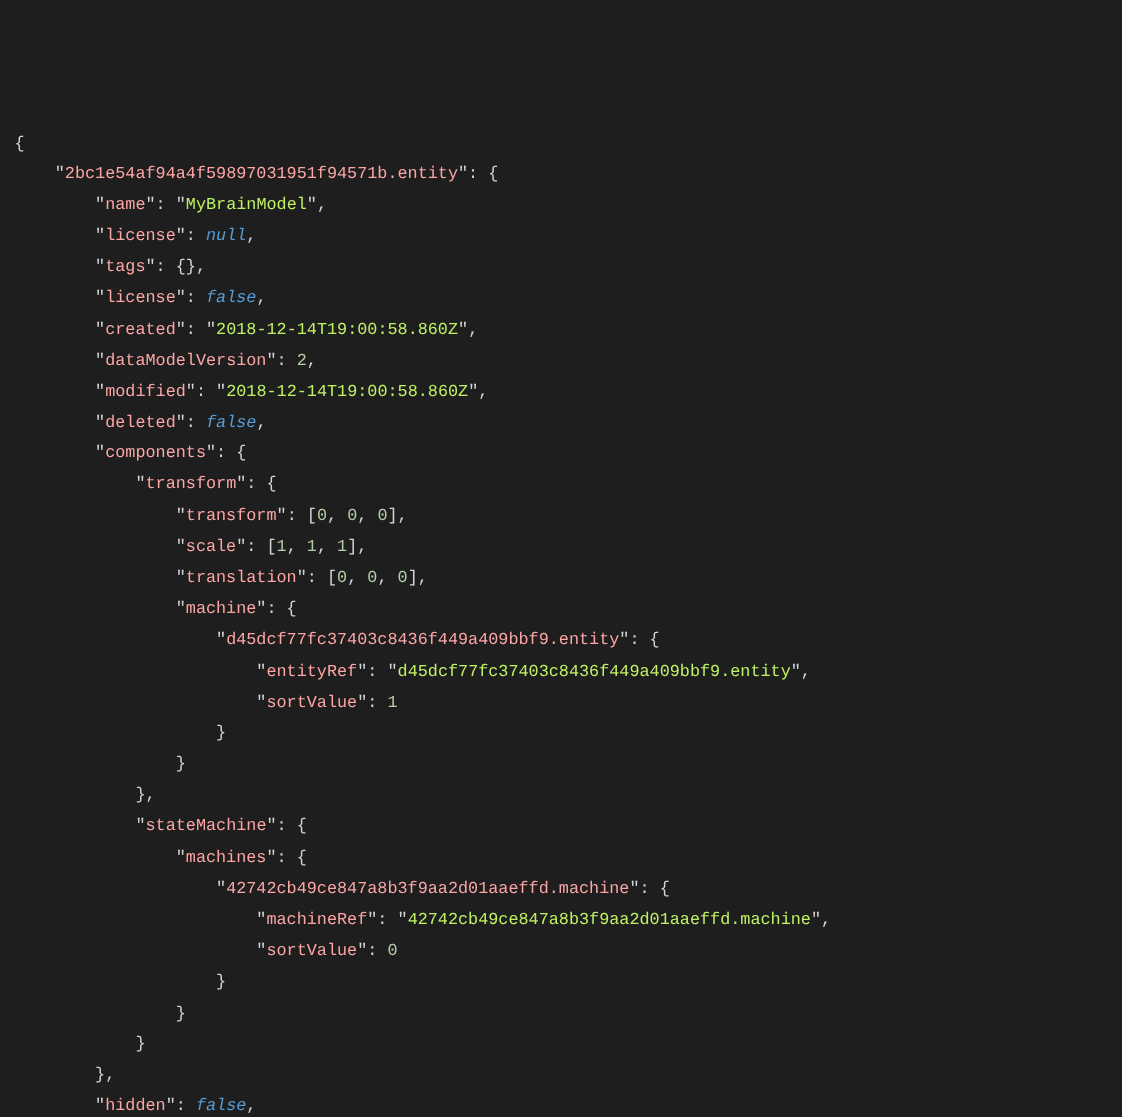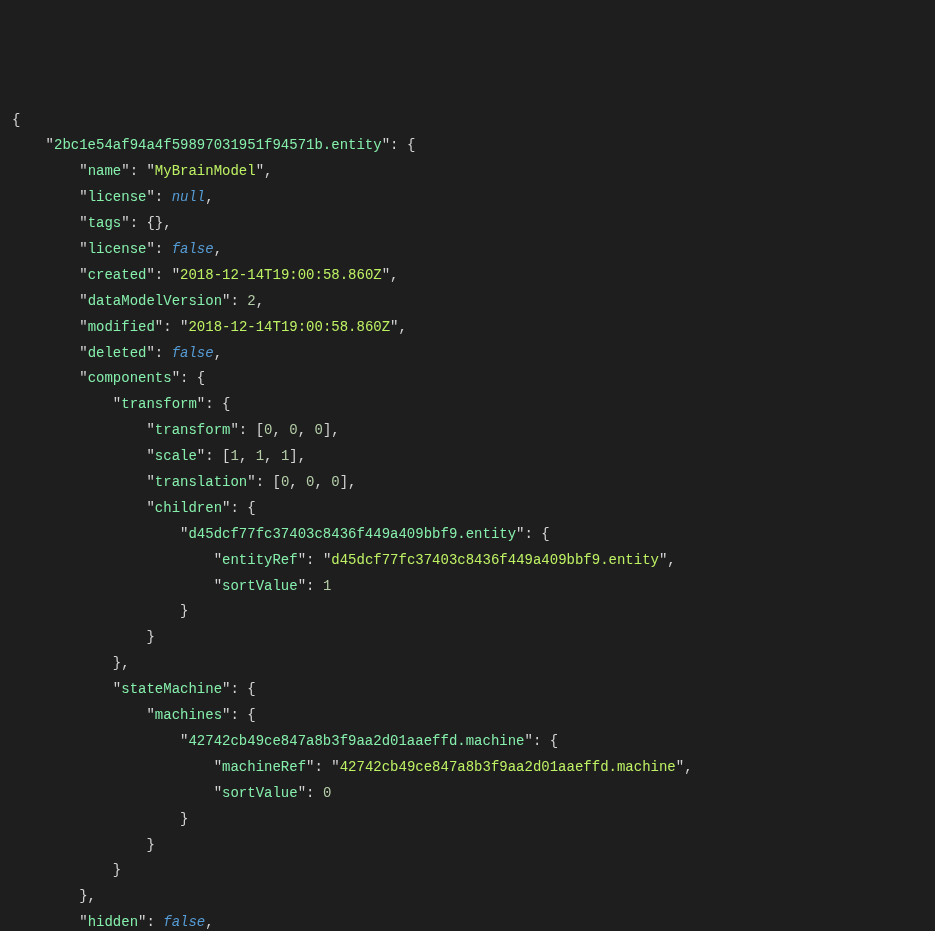--- a/index.html
+++ b/index.html
@@ -9,21 +9,21 @@
     font-family: Consolas, 'Courier New', monospace;
     font-size: 14px;
     line-height: 1.85;
     padding: 4px 0 0 12px;
     white-space: pre;
     width: 935px;
     height: 931px;
     overflow: hidden;
   }
   .p  { color: #d4d4d4; }   
-  .k  { color: #86efac; }   
+  .k  { color: #fca5a5; }   
   .s  { color: #bef264; }   
   .n  { color: #b5cea8; }   
   .kw { color: #569cd6; font-style: italic; }
 </style>
 </head>
 <body>
 
 
 
 <div><span class="p">{</span>
@@ -34,21 +34,21 @@
         <span class="p">"</span><span class="k">license</span><span class="p">"</span><span class="p">: </span><span class="kw">false</span><span class="p">,</span>
         <span class="p">"</span><span class="k">created</span><span class="p">"</span><span class="p">: </span><span class="p">"</span><span class="s">2018-12-14T19:00:58.860Z</span><span class="p">"</span><span class="p">,</span>
         <span class="p">"</span><span class="k">dataModelVersion</span><span class="p">"</span><span class="p">: </span><span class="n">2</span><span class="p">,</span>
         <span class="p">"</span><span class="k">modified</span><span class="p">"</span><span class="p">: </span><span class="p">"</span><span class="s">2018-12-14T19:00:58.860Z</span><span class="p">"</span><span class="p">,</span>
         <span class="p">"</span><span class="k">deleted</span><span class="p">"</span><span class="p">: </span><span class="kw">false</span><span class="p">,</span>
         <span class="p">"</span><span class="k">components</span><span class="p">"</span><span class="p">: {</span>
             <span class="p">"</span><span class="k">transform</span><span class="p">"</span><span class="p">: {</span>
                 <span class="p">"</span><span class="k">transform</span><span class="p">"</span><span class="p">: [</span><span class="n">0</span><span class="p">, </span><span class="n">0</span><span class="p">, </span><span class="n">0</span><span class="p">],</span>
                 <span class="p">"</span><span class="k">scale</span><span class="p">"</span><span class="p">: [</span><span class="n">1</span><span class="p">, </span><span class="n">1</span><span class="p">, </span><span class="n">1</span><span class="p">],</span>
                 <span class="p">"</span><span class="k">translation</span><span class="p">"</span><span class="p">: [</span><span class="n">0</span><span class="p">, </span><span class="n">0</span><span class="p">, </span><span class="n">0</span><span class="p">],</span>
-                <span class="p">"</span><span class="k">children</span><span class="p">"</span><span class="p">: {</span>
+                <span class="p">"</span><span class="k">machine</span><span class="p">"</span><span class="p">: {</span>
                     <span class="p">"</span><span class="k">d45dcf77fc37403c8436f449a409bbf9.entity</span><span class="p">"</span><span class="p">: {</span>
                         <span class="p">"</span><span class="k">entityRef</span><span class="p">"</span><span class="p">: </span><span class="p">"</span><span class="s">d45dcf77fc37403c8436f449a409bbf9.entity</span><span class="p">"</span><span class="p">,</span>
                         <span class="p">"</span><span class="k">sortValue</span><span class="p">"</span><span class="p">: </span><span class="n">1</span>
                     <span class="p">}</span>
                 <span class="p">}</span>
             <span class="p">},</span>
             <span class="p">"</span><span class="k">stateMachine</span><span class="p">"</span><span class="p">: {</span>
                 <span class="p">"</span><span class="k">machines</span><span class="p">"</span><span class="p">: {</span>
                     <span class="p">"</span><span class="k">42742cb49ce847a8b3f9aa2d01aaeffd.machine</span><span class="p">"</span><span class="p">: {</span>
                         <span class="p">"</span><span class="k">machineRef</span><span class="p">"</span><span class="p">: </span><span class="p">"</span><span class="s">42742cb49ce847a8b3f9aa2d01aaeffd.machine</span><span class="p">"</span><span class="p">,</span>

